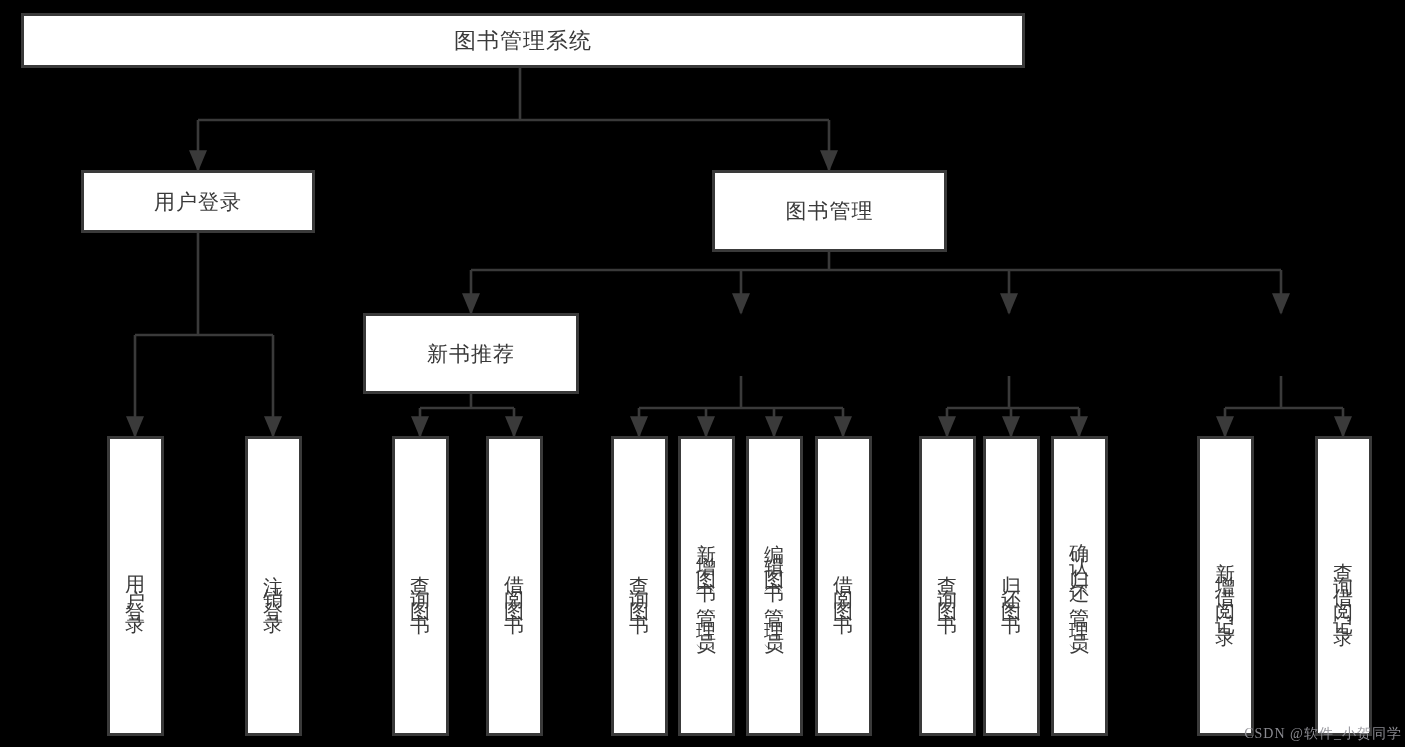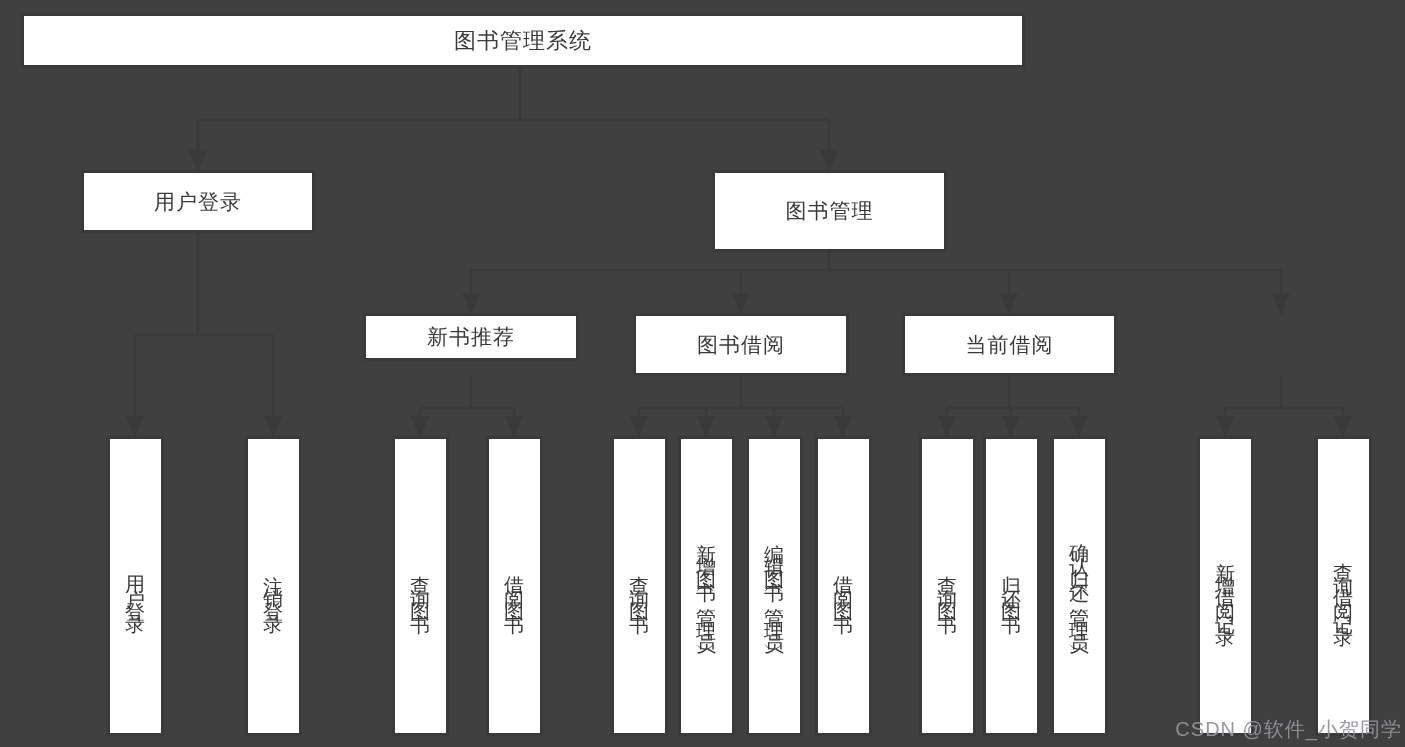--- a/index.html
+++ b/index.html
@@ -1,20 +1,20 @@
 <!DOCTYPE html>
 <html><head>
 <meta charset="utf-8">
 <style>
   html,body{margin:0;padding:0;background:#ffffff;}
   .canvas{
     position:relative;
     width:1405px;height:747px;
-    background:#404040;
-    font-family:Liberation Sans, sans-serif;
+    background:#000000;
+    font-family:Liberation Serif, serif;
     overflow:hidden;
   }
   .wires{position:absolute;left:0;top:0;pointer-events:none;}
   .box{
     position:absolute;
     box-sizing:border-box;
     border:3px solid #3a3a3a;
     background:#ffffff;
     display:flex;align-items:center;justify-content:center;
     color:#3a3a3a;
@@ -25,21 +25,21 @@
     writing-mode:vertical-rl;
     text-orientation:mixed;
     font-size:20px;
     line-height:1;
     letter-spacing:13px;
     white-space:nowrap;
   }
   .watermark{
     position:absolute;
     right:3px;bottom:4px;
-    font-size:20px;
+    font-size:14px;
     color:rgba(145,145,152,0.95);
     letter-spacing:1px;
     z-index:5;
     white-space:nowrap;
   }
 </style>
 </head>
 <body>
 
 <div class="canvas">
@@ -92,23 +92,21 @@
       <path d="M1225,408 V436" marker-end="url(#arrow)"></path>
       <path d="M1343,408 V436" marker-end="url(#arrow)"></path>
     </g>
   </svg>
 
   <div class="box hbox root" style="left:21px;top:13px;width:1004px;height:55px">图书管理系统</div>
 
   <div class="box hbox" style="left:81px;top:170px;width:234px;height:63px">用户登录</div>
   <div class="box hbox" style="left:712px;top:170px;width:235px;height:82px">图书管理</div>
 
-  <div class="box hbox" style="left:363px;top:313px;width:216px;height:48px">新书推荐</div>
-  <div class="box hbox" style="left:633px;top:313px;width:216px;height:63px">图书借阅</div>
-  <div class="box hbox" style="left:902px;top:313px;width:215px;height:63px">当前借阅</div>
+  <div class="box hbox" style="left:363px;top:313px;width:216px;height:81px">新书推荐</div>
 
   <div class="box vbox" style="left:107px;top:436px;width:57px;height:300px">
     <span>用户登录</span>
   </div>
   <div class="box vbox" style="left:245px;top:436px;width:57px;height:300px">
     <span>注销登录</span>
   </div>
 
   <div class="box vbox" style="left:392px;top:436px;width:57px;height:300px">
     <span>查询图书</span>

